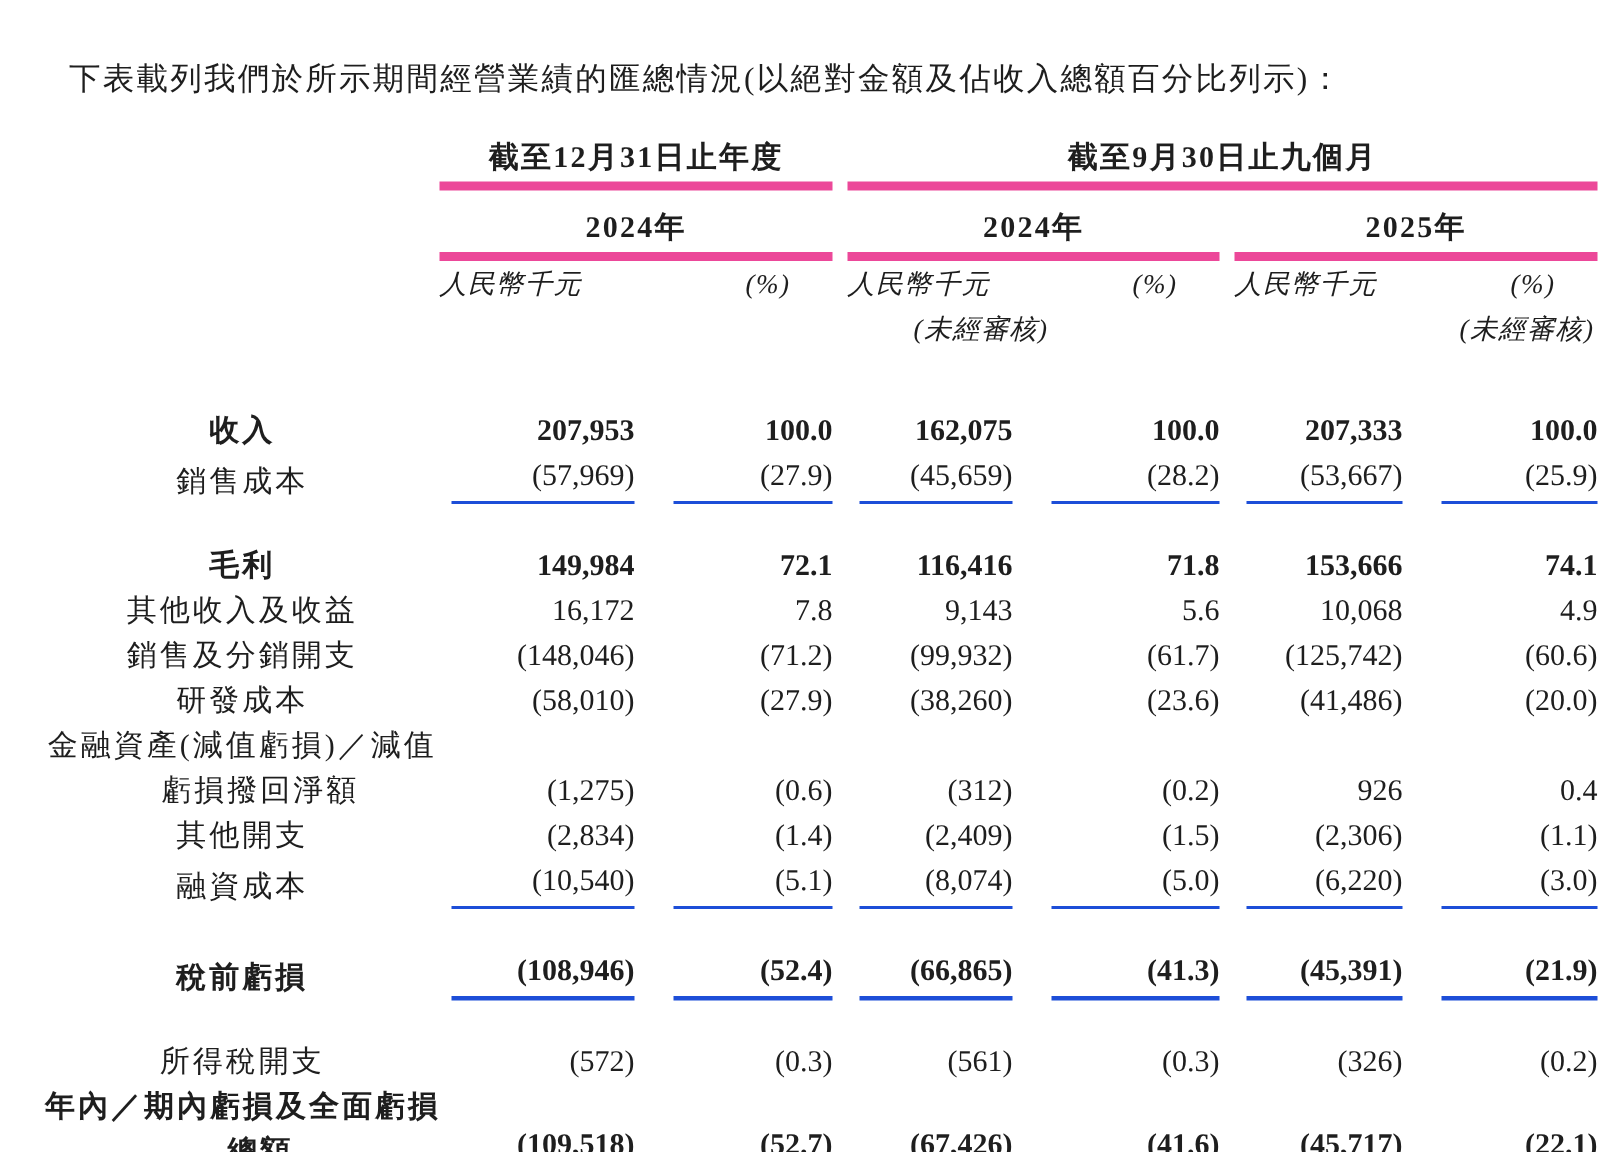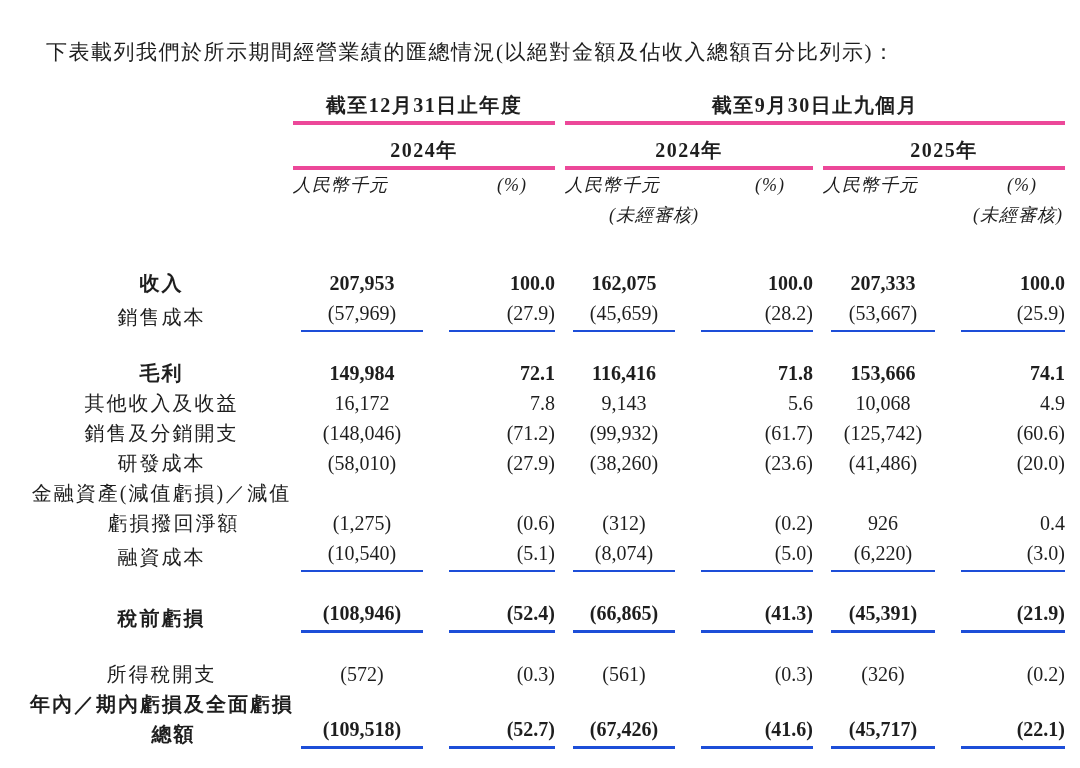--- a/index.html
+++ b/index.html
@@ -14,42 +14,42 @@
     white-space:nowrap;
   }
   table.fin {
     border-collapse:collapse; table-layout:fixed;
     margin:26px 0 0 30px; width:1035px;
   }
   table.fin td { padding:0; vertical-align:bottom; line-height:30px; }
 
   
   .h-group td .grp-in, .h-year td .grp-in {
-    border-bottom:4px solid #ec4899;
+    border-bottom:6px solid #ec4899;
     text-align:center; font-weight:bold;
     font-size:20px; letter-spacing:1.5px;
     padding-bottom:3px; line-height:26px;
   }
   .h-year td .grp-in { margin-top:12px; }
   .h-unit td { font-style:italic; font-size:18px; line-height:24px; padding-top:8px; letter-spacing:1px; }
   .h-unit td.u { text-align:left; }
   .h-unit td.pcell { text-align:right; padding-right:28px; }
   .h-note td { font-style:italic; font-size:18px; line-height:24px; padding-top:2px; letter-spacing:1px; }
   .h-note td.note1 { text-align:left; padding-left:44px; }
   .h-note td.note2 { text-align:right; padding-right:2px; }
 
   
   tbody td { font-size:20px; height:30px; }
   tr.sp-top td { height:38px; }
   tr.sp td { height:26px; }
   td.lblcell div { white-space:nowrap; letter-spacing:2px; line-height:30px;text-align:center; }
   td.lblcell div.cont { padding-left:24px; }
   td.num { text-align:right; }
   td.num .cellline { display:block; }
-  td.num.v .cellline { margin-left:8px;text-align:center; }
+  td.num.v .cellline { margin-left:8px; }
   td.num.pcol .cellline { margin-left:26px; }
   tr.rule td.num .cellline { border-bottom:2px solid #1d4ed8; padding-bottom:2px; }
   tr.b td { font-weight:bold; }
   tr.b.rule td.num .cellline { border-bottom-width:3px; }
 </style>
 </head>
 <body>
 
 <div class="page">
   <p class="caption">下表載列我們於所示期間經營業績的匯總情況(以絕對金額及佔收入總額百分比列示)：</p>
@@ -287,20 +287,45 @@
             <div class="cellline">(0.2)</div>
           </td>
           <td></td>
           <td class="num v">
             <div class="cellline">926</div>
           </td>
           <td class="num pcol">
             <div class="cellline">0.4</div>
           </td>
         </tr>
+        <tr class="">
+          <td class="lblcell">
+            <div>其他開支</div>
+          </td>
+          <td class="num v">
+            <div class="cellline">(2,834)</div>
+          </td>
+          <td class="num pcol">
+            <div class="cellline">(1.4)</div>
+          </td>
+          <td></td>
+          <td class="num v">
+            <div class="cellline">(2,409)</div>
+          </td>
+          <td class="num pcol">
+            <div class="cellline">(1.5)</div>
+          </td>
+          <td></td>
+          <td class="num v">
+            <div class="cellline">(2,306)</div>
+          </td>
+          <td class="num pcol">
+            <div class="cellline">(1.1)</div>
+          </td>
+        </tr>
         <tr class="rule">
           <td class="lblcell">
             <div>融資成本</div>
           </td>
           <td class="num v">
             <div class="cellline">(10,540)</div>
           </td>
           <td class="num pcol">
             <div class="cellline">(5.1)</div>
           </td>

